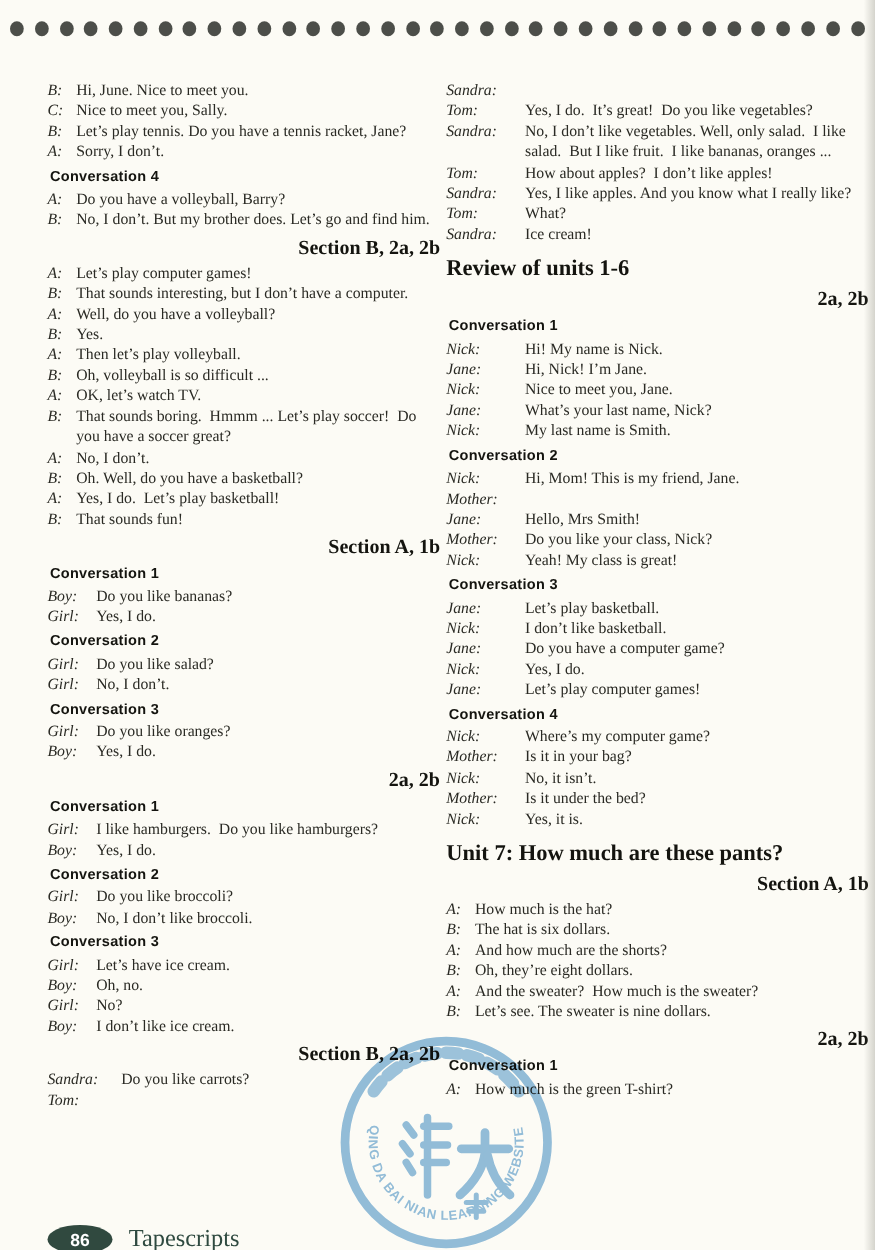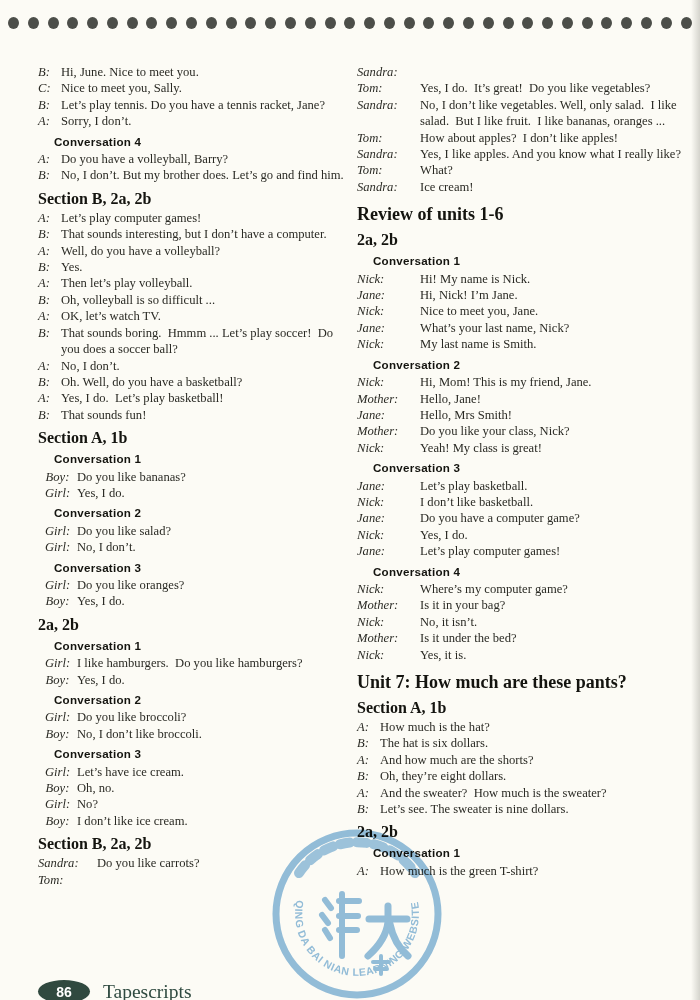--- a/index.html
+++ b/index.html
@@ -11,26 +11,26 @@
   .dots-row{position:absolute;top:17px;left:8px;width:684px;display:flex;justify-content:space-between;}
   .dot{width:11px;height:12px;border-radius:50%;background:#4c4e49;}
   
   .col{position:absolute;top:64px;font-size:12.6px;line-height:16.4px;}
   .col-left{left:38px;width:314px;}
   .col-right{left:357px;width:338px;}
   .dlg{display:flex;align-items:flex-start;}
   .spk{font-style:italic;flex:0 0 auto;}
   .txt{flex:1 1 auto;white-space:pre-wrap;}
   .w1 .spk{width:23px;}
-  .w2 .spk{width:39px;text-align:center;}
+  .w2 .spk{width:39px;}
   .w3 .spk{width:59px;}
   .w4 .spk{width:63px;}
   .conv{font-family:"Liberation Sans","DejaVu Sans",sans-serif;font-weight:bold;
-        font-size:11.6px;letter-spacing:.25px;color:#14140f;margin:4px 16px 1px;}
-  .h2{font-weight:bold;font-size:16px;color:#14140f;margin:6px 0 2px;line-height:18px;}
+        font-size:11.6px;letter-spacing:.25px;color:#14140f;margin:4px 2px 1px;}
+  .h2{font-weight:bold;font-size:16px;color:#14140f;margin:6px 0 2px;line-height:18px;text-align:right;}
   .h1{font-weight:bold;font-size:18px;color:#14140f;margin:9px 0 2px;line-height:21px;}
   
   .footer{position:absolute;left:38px;top:980px;display:flex;align-items:center;gap:13px;}
   .page-oval{width:52px;height:23px;border-radius:50%;background:#30493f;color:#ffffff;
     font-family:"Liberation Sans","DejaVu Sans",sans-serif;font-weight:bold;font-size:14px;
     display:flex;align-items:center;justify-content:center;}
   .footer-label{font-weight:normal;font-size:19.5px;color:#2f4a40;}
   
   .watermark{position:absolute;left:269px;top:826px;width:176px;height:176px;
     mix-blend-mode:multiply;opacity:.88;pointer-events:none;}
@@ -131,21 +131,21 @@
       <div class="dlg w1">
         <span class="spk">B:</span>
         <span class="txt">Oh, volleyball is so difficult ...</span>
       </div>
       <div class="dlg w1">
         <span class="spk">A:</span>
         <span class="txt">OK, let’s watch TV.</span>
       </div>
       <div class="dlg w1">
         <span class="spk">B:</span>
-        <span class="txt">That sounds boring.  Hmmm ... Let’s play soccer!  Do you does a soccer ball?</span>
+        <span class="txt">That sounds boring.  Hmmm ... Let’s play soccer!  Do you have a soccer great?</span>
       </div>
       <div class="dlg w1">
         <span class="spk">A:</span>
         <span class="txt">No, I don’t.</span>
       </div>
       <div class="dlg w1">
         <span class="spk">B:</span>
         <span class="txt">Oh. Well, do you have a basketball?</span>
       </div>
       <div class="dlg w1">
@@ -280,21 +280,20 @@
         <span class="spk">Nick:</span>
         <span class="txt">My last name is Smith.</span>
       </div>
       <div class="conv">Conversation 2</div>
       <div class="dlg w4">
         <span class="spk">Nick:</span>
         <span class="txt">Hi, Mom! This is my friend, Jane.</span>
       </div>
       <div class="dlg w4">
         <span class="spk">Mother:</span>
-        <span class="txt">Hello, Jane!</span>
       </div>
       <div class="dlg w4">
         <span class="spk">Jane:</span>
         <span class="txt">Hello, Mrs Smith!</span>
       </div>
       <div class="dlg w4">
         <span class="spk">Mother:</span>
         <span class="txt">Do you like your class, Nick?</span>
       </div>
       <div class="dlg w4">

